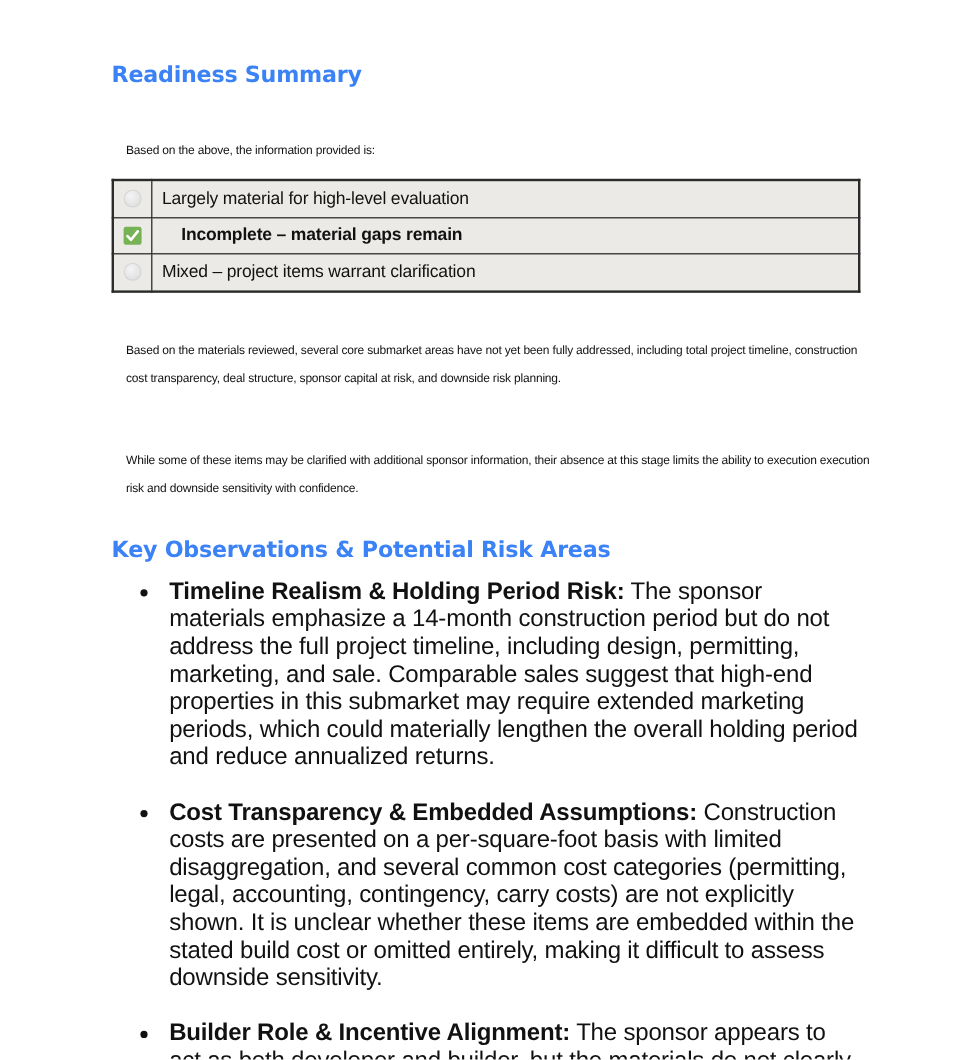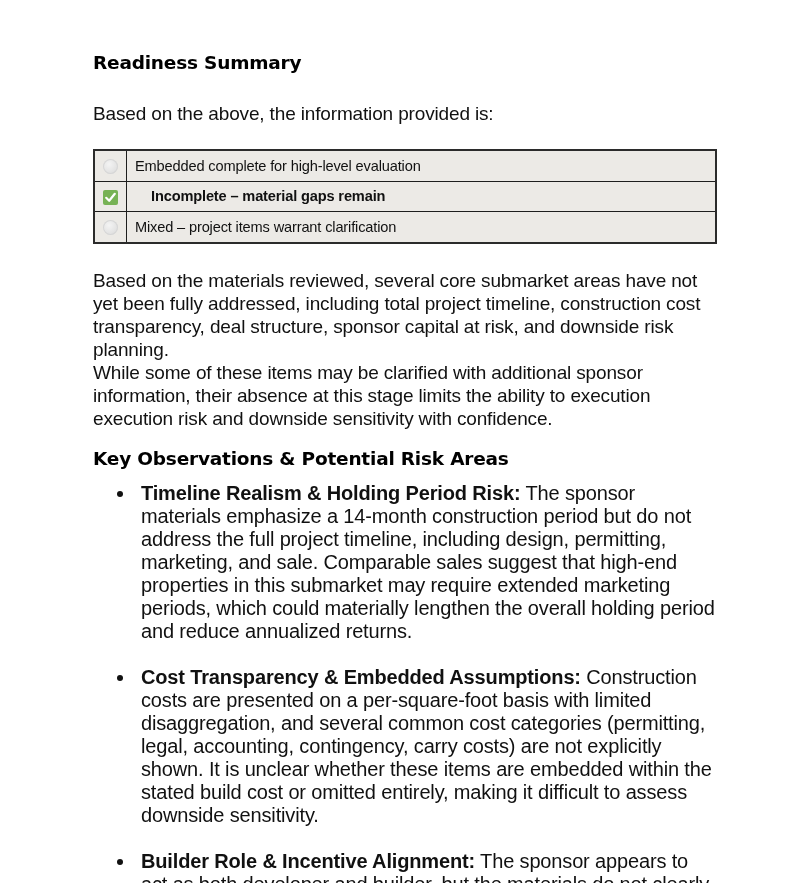--- a/index.html
+++ b/index.html
@@ -20,27 +20,27 @@
       left: 93px;
       top: 0;
       width: 625px;
     }
     h2 {
       font-family: "DejaVu Sans", sans-serif;
       font-weight: bold;
       font-size: 18.5px;
       letter-spacing: -0.2px;
       margin: 0;
-      color: #000000;
+      color: #3b82f6;
     }
     .h-summary { position: absolute; top: 52px; left: 0; }
     .h-obs { position: absolute; top: 448px; left: 0; }
     p {
-      margin: 0;
-      font-size: 19px;
+      margin: 12px;
+      font-size: 10px;
       line-height: 23px;
       letter-spacing: -0.15px;
     }
     .intro { position: absolute; top: 102px; left: 0; }
     .para1 { position: absolute; top: 269px; left: 0; width: 625px; }
     .para2 { position: absolute; top: 361px; left: 0; width: 625px; }
 
     .choice-table {
       position: absolute;
       top: 149px;
@@ -130,21 +130,21 @@
   <h2 class="h-summary">Readiness Summary</h2>
 
   <p class="intro">Based on the above, the information provided is:</p>
 
   <table class="choice-table">
     <tbody>
         <tr>
       <td class="mark">
         <span class="radio-off"></span>
       </td>
-      <td class="label">Embedded complete for high-level evaluation</td>
+      <td class="label">Largely material for high-level evaluation</td>
     </tr>
     <tr class="selected">
       <td class="mark">
         <span class="check-on">
           <svg width="13" height="13" viewBox="0 0 13 13">
             <path d="M2.2 6.8 L5.2 9.8 L10.8 2.8" fill="none" stroke="#ffffff" stroke-width="2.2" stroke-linecap="round" stroke-linejoin="round"></path>
           </svg>
         </span>
       </td>
       <td class="label">Incomplete – material gaps remain</td>

